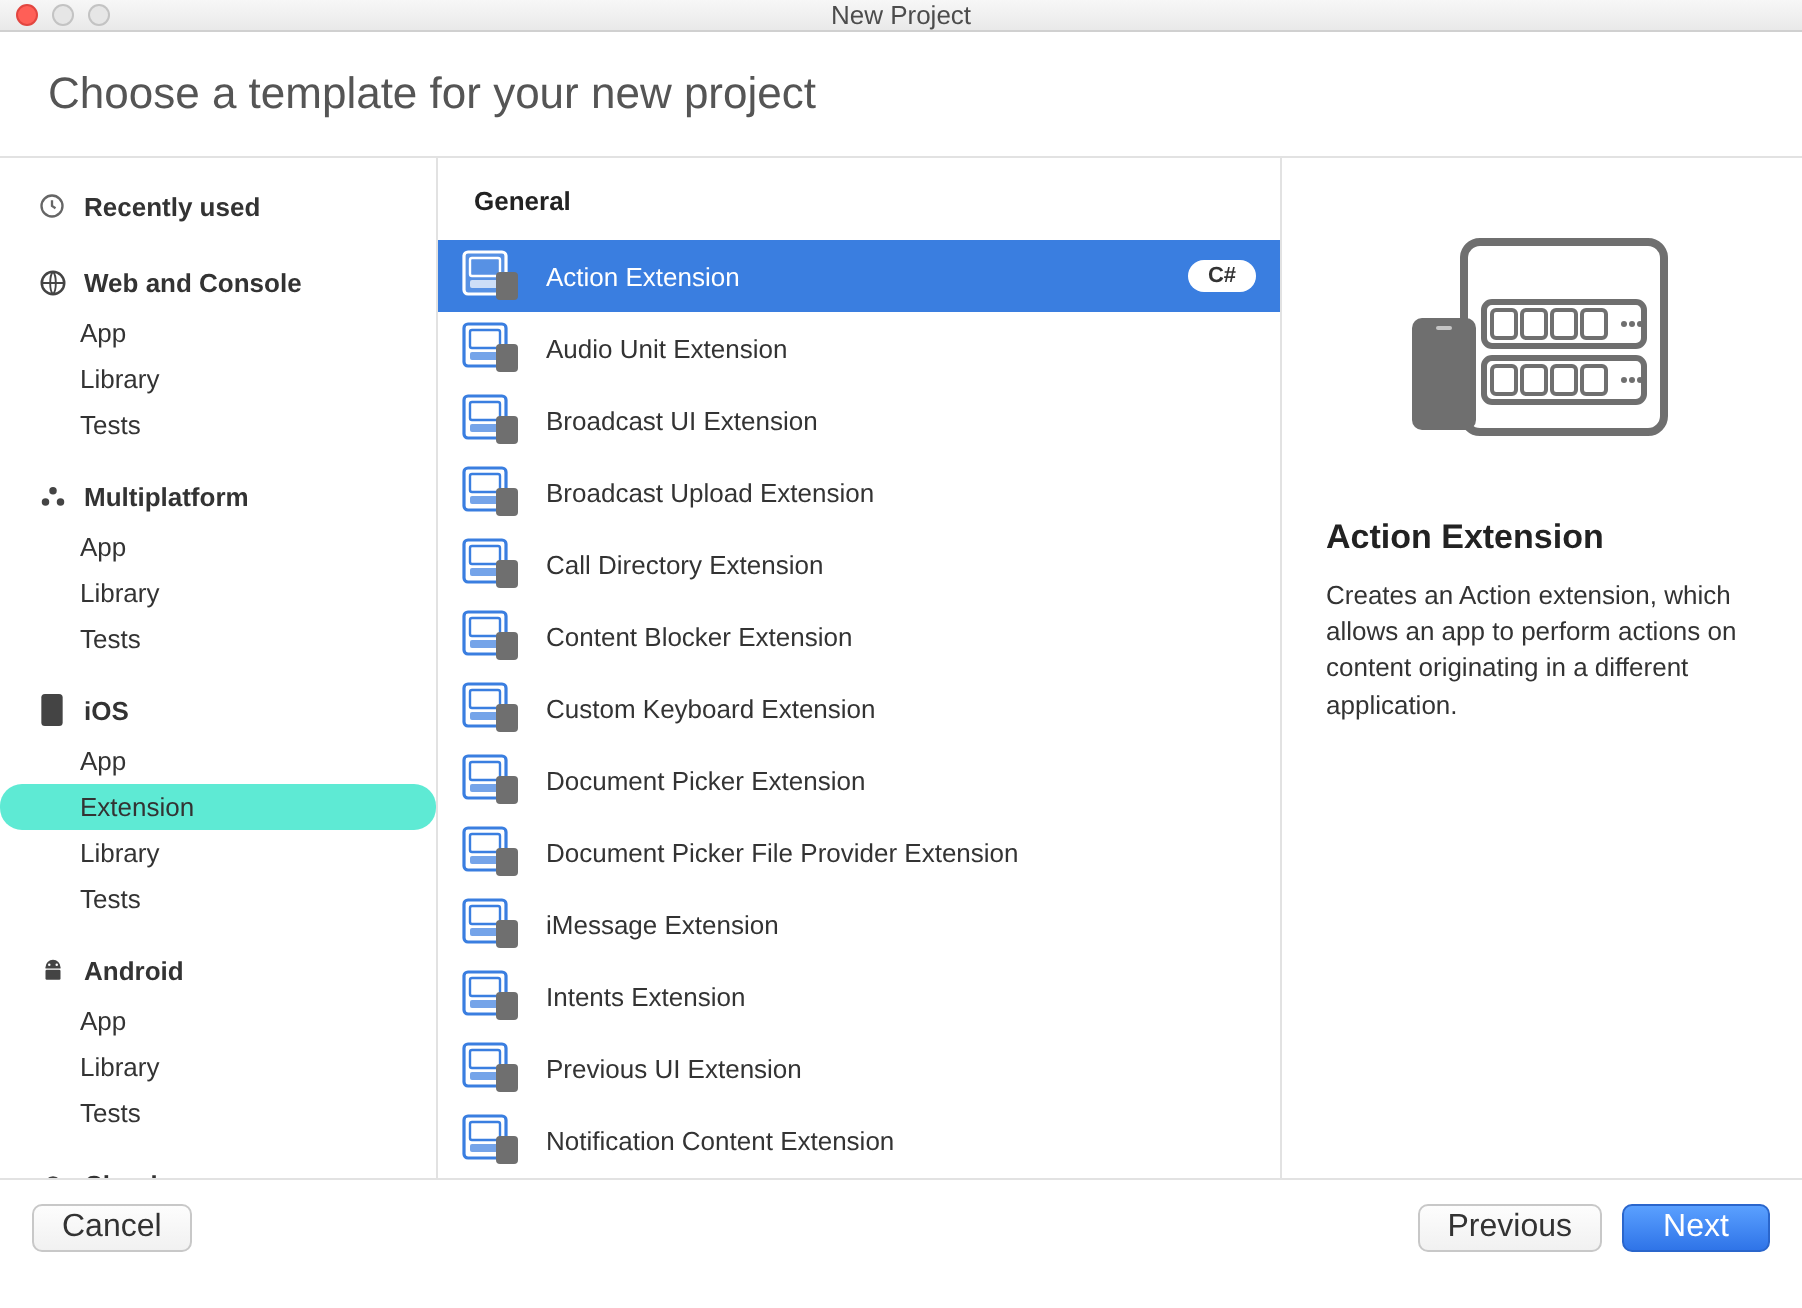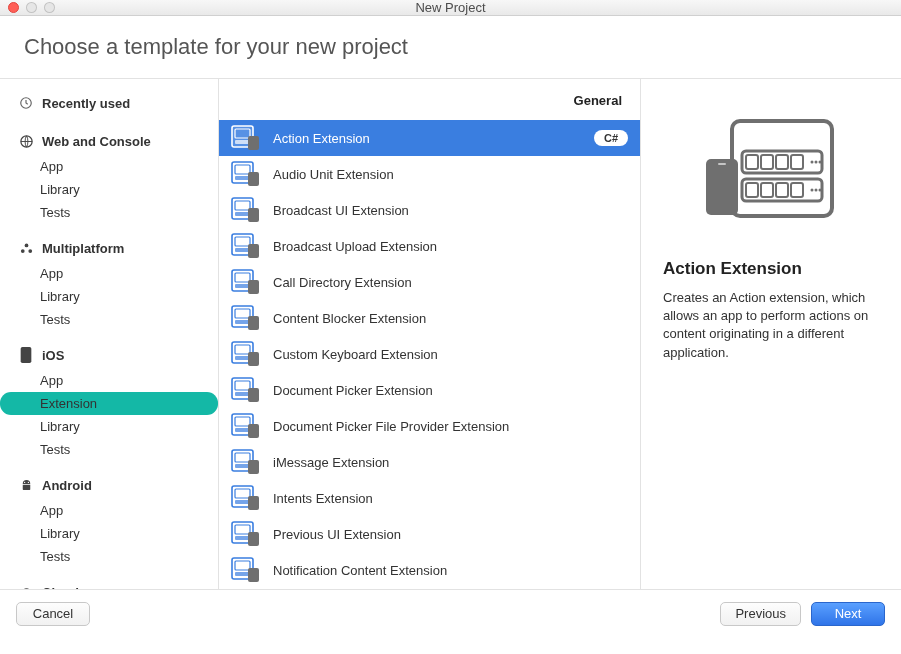--- a/index.html
+++ b/index.html
@@ -10,37 +10,37 @@
   .tl-dot.red { background: #ff5f57; border-color: #e24640; }
   .titlebar-title { position: absolute; left: 0; right: 0; text-align: center; font-size: 13px; color: #4c4c4c; }
   .header { padding: 18px 24px 18px 24px; font-size: 22px; font-weight: 400; color: #555; }
   .divider { height: 1px; background: #e2e2e2; }
   .content { display: flex; height: 510px; }
   .sidebar { width: 219px; flex: 0 0 219px; border-right: 1px solid #e2e2e2; overflow-y: auto; padding-top: 10px; }
   .section { margin-bottom: 10px; }
   .section-header { display: flex; align-items: center; gap: 8px; padding: 6px 18px; font-weight: 600; color: #333; }
   .section-header .icon { width: 16px; height: 16px; display: inline-flex; align-items: center; justify-content: center; color: #555; }
   .section-items .item { padding: 4px 18px 4px 40px; color: #333; cursor: default; }
-  .section-items .item.selected { background: #14b8a6; border-radius: 11px; }
+  .section-items .item.selected { background: #5eead4; border-radius: 11px; }
   .templates { flex: 1; border-right: 1px solid #e2e2e2; overflow-y: auto; }
-  .group-header { padding: 14px 18px 12px 18px; font-weight: 600; color: #222; text-align: right; }
+  .group-header { padding: 14px 18px 12px 18px; font-weight: 600; color: #222; }
   .template-row { display: flex; align-items: center; gap: 12px; padding: 5px 12px 5px 12px; height: 36px; }
   .template-row.selected { background: #3a7ee0; color: #fff; }
   .template-row .ticon { width: 30px; height: 26px; flex: 0 0 30px; border-radius: 3px; display: flex; align-items: center; justify-content: center; position: relative; }
   .template-row .ticon svg { display:block; }
   .template-row .tlabel { flex: 1; }
   .template-row .badge { background: #fff; color: #333; border-radius: 10px; font-size: 11px; padding: 2px 10px; font-weight: 600; }
   .template-row.selected .badge { background:#fff; color:#333; }
   .detail { flex: 0 0 260px; padding: 22px 20px 0 22px; }
   .detail-illus { height: 140px; display:flex; align-items:center; justify-content:center; margin-bottom: 18px; }
   .detail-title { font-size: 17px; font-weight: 700; margin-bottom: 10px; color: #222; }
   .detail-desc { font-size: 13px; color: #333; line-height: 1.4; }
   .footer { border-top: 1px solid #e2e2e2; height: 48px; display: flex; align-items: center; padding: 0 16px; gap: 10px; }
   .footer .spacer { flex: 1; }
-  .btn { height: 24px; min-width: 74px; padding: 0 14px; border-radius: 5px; border: 1px solid #c8c8c8; background: linear-gradient(#fdfdfd,#f1f1f1); font-size: 13px; color: #333; cursor: default; display:inline-flex; align-items:center; justify-content:center; }
+  .btn { height: 24px; min-width: 74px; padding: 0 14px; border-radius: 5px; border: 1px solid #c8c8c8; background: linear-gradient(#fdfdfd,#f1f1f1); font-size: 16px; color: #333; cursor: default; display:inline-flex; align-items:center; justify-content:center; }
   .btn.primary { background: linear-gradient(#5aa0ff,#2f74e8); border-color:#2a66cc; color:#fff; font-weight:500; }
   
   .sidebar::-webkit-scrollbar, .templates::-webkit-scrollbar { width:0; }
 </style>
 </head>
 <body>
 
 <div class="titlebar">
   <div class="traffic">
     <div class="tl-dot red"></div>

